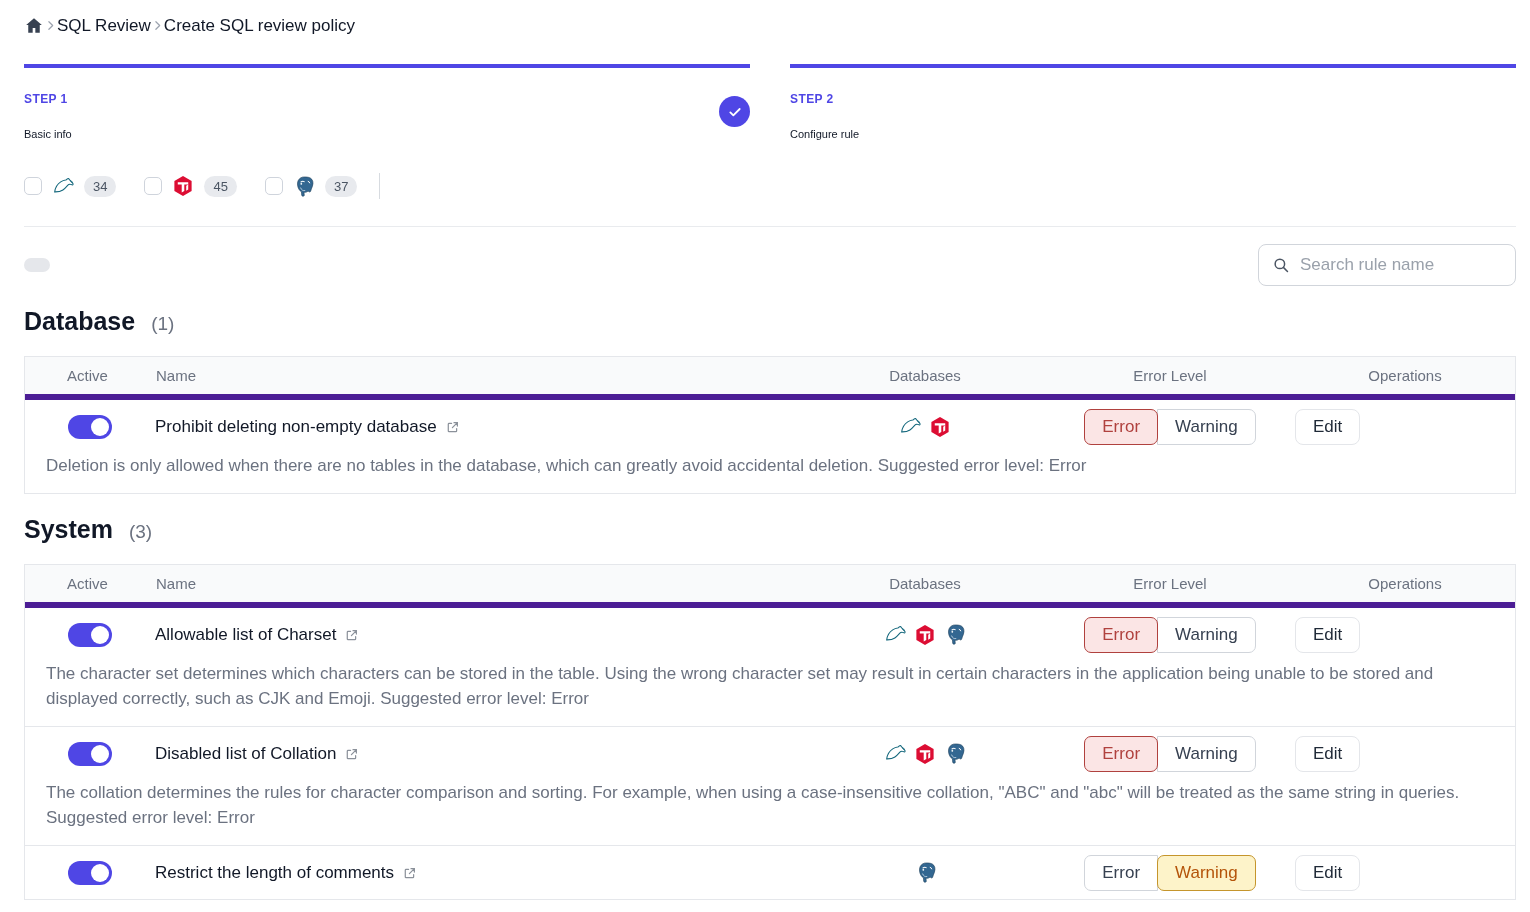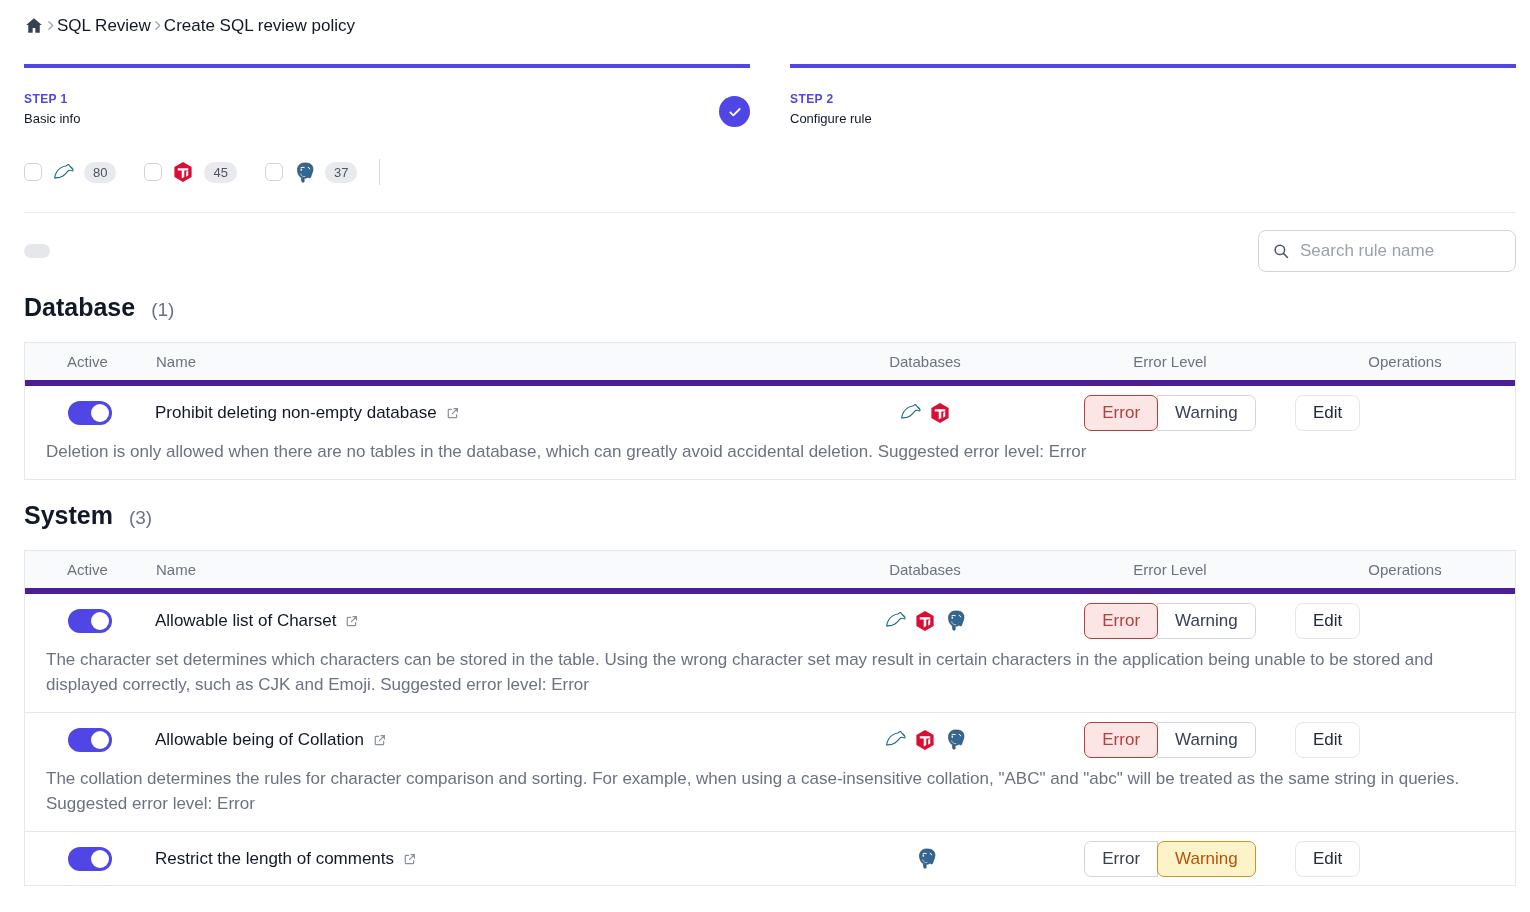--- a/index.html
+++ b/index.html
@@ -11,21 +11,21 @@
   .breadcrumb { display: flex; align-items: center; padding-top: 13px; height: 38px; }
   .crumb { font-size: 17px; color: #111827; text-decoration: none; cursor: pointer; }
   .crumb.current { cursor: default; }
   .home-icon { display: inline-flex; cursor: pointer; }
   .chev { display: inline-flex; }
 
   
   .steps { display: grid; grid-template-columns: 1fr 1fr; gap: 40px; margin-top: 26px; }
   .step { border-top: 4px solid #4f46e5; padding-top: 24px; position: relative; }
   .step-label { color: #4f46e5; font-size: 12px; font-weight: bold; letter-spacing: .4px; }
-  .step-title { color: #111827; font-size: 13px; margin-top: 5px; }
+  .step-title { color: #111827; font-size: 11px; margin-top: 22px; }
   .step-check { position: absolute; right: 0; top: 28px; width: 31px; height: 31px;
     border-radius: 50%; background: #4f46e5; display: flex; align-items: center; justify-content: center; }
 
   
   .filter-bar { display: flex; align-items: center; margin-top: 30px; height: 32px; }
   .engine-filter, .level-filter { display: inline-flex; align-items: center; gap: 9px; margin-right: 28px; cursor: pointer; }
   .checkbox { width: 18px; height: 18px; border: 1px solid #cfd4dc; border-radius: 5px; background: #fff; flex: none; }
   .engine-icon { display: inline-flex; width: 24px; justify-content: center; }
   .count-badge { background: #e8eaee; color: #4b5563; border-radius: 999px; font-size: 13px;
     padding: 3px 9px; min-width: 30px; text-align: center; }
@@ -130,21 +130,21 @@
         <label class="engine-filter">
     <span class="checkbox"></span>
     <span class="engine-icon">
             <span style="display: inline-flex;">
               <svg viewBox="0 0 24 24" width="23" height="23">
                 <path d="M2.8 17.6c.6-4.4 2.8-8.1 6.3-10.4 1.6-1.1 3.4-1.8 5.2-2 .5-.1 1-.4 1.3-.8.4-.4.9-.9 1.5-.8.4.1.6.5.8.9.2.5.6.8 1.1 1.1 1.3.8 2.4 2 2.9 3.5.3 1-.1 1.6-.9 1.2-.6-.3-1.2-.6-1.9-.6-1.1-.1-2.1.4-2.8 1.2-1.5 1.7-2.9 3.5-4.9 4.7-2.5 1.6-5.4 2.1-8.6 2z" fill="none" stroke="#13677c" stroke-width="1.1"></path>
                 <path d="M19.2 6.3c.5.4 1 .9 1.3 1.5" stroke="#13677c" stroke-width="1" fill="none" stroke-linecap="round"></path>
               </svg>
             </span>
           </span>
-    <span class="count-badge">80</span>
+    <span class="count-badge">34</span>
   </label>
         <label class="engine-filter">
     <span class="checkbox"></span>
     <span class="engine-icon">
             <span style="display: inline-flex;">
               <svg viewBox="0 0 24 24" width="22" height="22">
                 <polygon points="12,1.2 21.4,6.6 21.4,17.4 12,22.8 2.6,17.4 2.6,6.6" fill="#dc0d33"></polygon>
                 <path d="M6.3 7.9h11.4v2.4h-4.3v7.2L10.6 19v-8.7H6.3z" fill="#fff"></path>
                 <path d="M15.5 11.6v5.6l2.2-1.3v-5.6z" fill="#fff"></path>
               </svg>
@@ -325,21 +325,21 @@
     <div class="rule-desc">The character set determines which characters can be stored in the table. Using the wrong character set may result in certain characters in the application being unable to be stored and displayed correctly, such as CJK and Emoji. Suggested error level: Error</div>
   </div>
             <div class="rule">
     <div class="rule-main grid">
       <div class="cell cell-active">
         <span class="toggle">
                     <span class="knob"></span>
                   </span>
       </div>
       <div class="cell cell-name">
-        <span class="rule-name">Allowable being of Collation</span>
+        <span class="rule-name">Disabled list of Collation</span>
         <span class="ext-icon">
           <svg viewBox="0 0 16 16" width="15" height="15">
                       <path d="M7 3.6H4.3c-.5 0-.8.3-.8.8v7.3c0 .5.3.8.8.8h7.3c.5 0 .8-.3.8-.8V9.1" stroke="#8b919a" stroke-width="1.3" fill="none" stroke-linecap="round"></path>
                       <path d="M9.6 2.9h3.6v3.6M12.9 3.1 7.9 8.1" stroke="#8b919a" stroke-width="1.3" fill="none" stroke-linecap="round"></path>
                     </svg>
         </span>
       </div>
       <div class="cell cell-dbs">
                   <span style="display: inline-flex;">
                     <svg viewBox="0 0 24 24" width="23" height="23">

